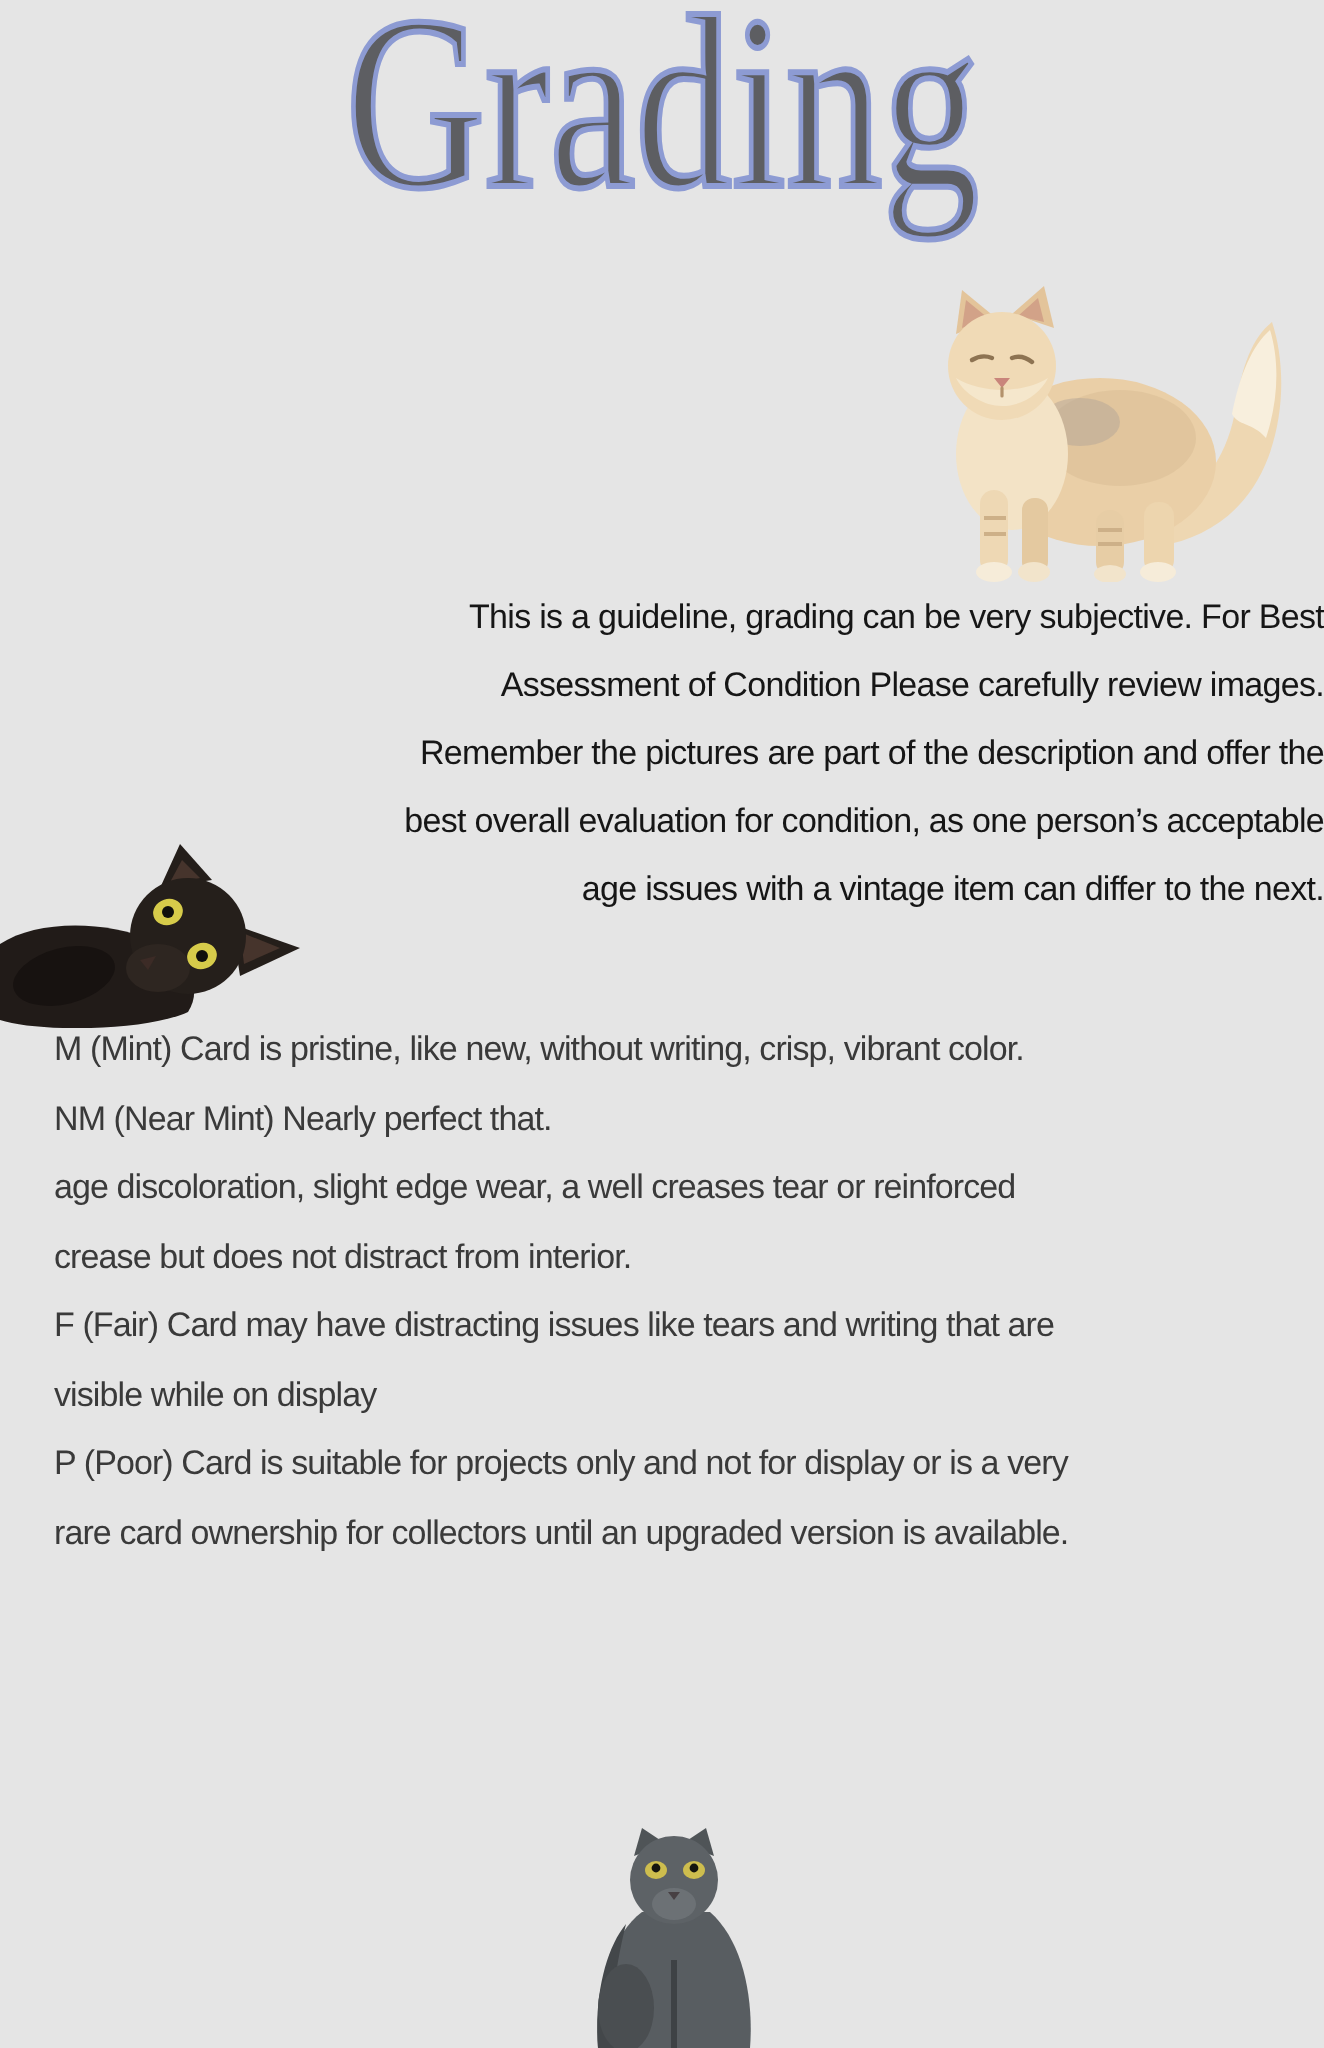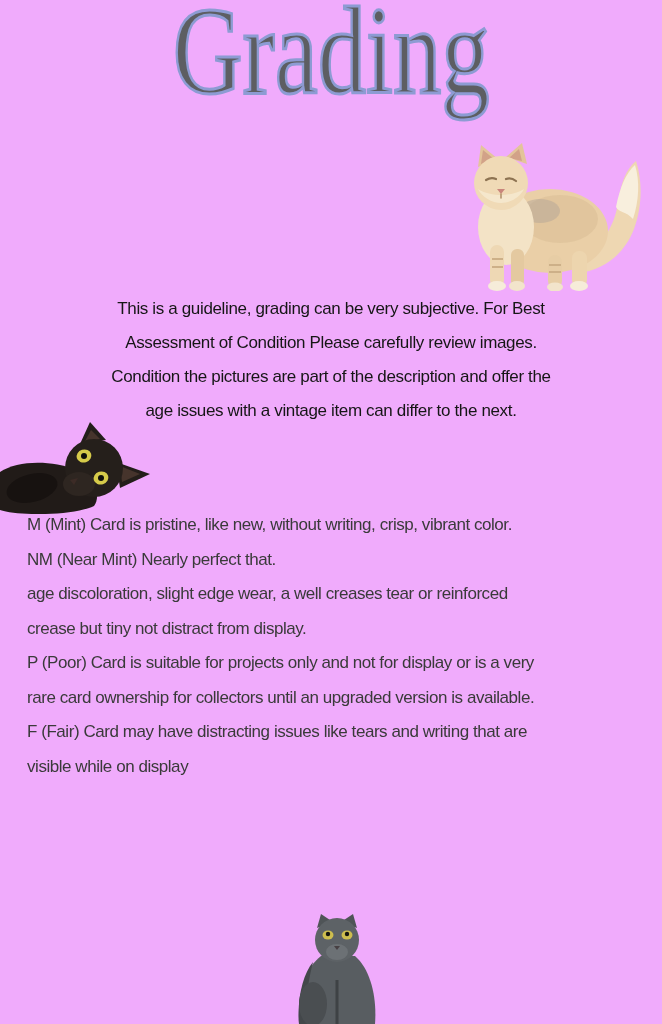--- a/index.html
+++ b/index.html
@@ -1,21 +1,21 @@
 <!DOCTYPE html>
 <html><head>
 <meta charset="utf-8">
 <style>
   * { margin: 0; padding: 0; box-sizing: border-box; }
   html, body { background: #ffffff; }
   .page {
     position: relative;
     width: 662px;
     height: 1024px;
-    background: #f0abfc;
+    background: #e5e5e5;
     overflow: hidden;
     font-family: "Liberation Sans", sans-serif;
   }
 
   
   .title-wrap {
     position: absolute;
     top: -10px;
     left: 0;
     width: 100%;
@@ -33,21 +33,21 @@
     transform-origin: 50% 0;
     white-space: nowrap;
   }
 
   
   .disclaimer {
     position: absolute;
     top: 292px;
     left: 0;
     width: 662px;
-    text-align: center;
+    text-align: right;
     color: #161616;
   }
   .dline {
     font-size: 17px;
     letter-spacing: -0.35px;
     line-height: 34px;
     white-space: nowrap;
   }
 
   
@@ -108,21 +108,22 @@
       <path d="M38,43 q5,-3 10,-1" stroke="#8d7352" stroke-width="2.2" fill="none" stroke-linecap="round"></path>
       <path d="M58,42 q5,-2 10,2" stroke="#8d7352" stroke-width="2.2" fill="none" stroke-linecap="round"></path>
       <path d="M49,52 L57,52 L53,57 Z" fill="#c9857b"></path>
       <path d="M53,57 L53,61" stroke="#b3926c" stroke-width="1.6" stroke-linecap="round"></path>
     </svg>
   </div>
 
   <div class="disclaimer">
     <div class="dline">This is a guideline, grading can be very subjective. For Best</div>
     <div class="dline">Assessment of Condition Please carefully review images.</div>
-    <div class="dline">Condition the pictures are part of the description and offer the</div>
+    <div class="dline">Remember the pictures are part of the description and offer the</div>
+    <div class="dline">best overall evaluation for condition, as one person’s acceptable</div>
     <div class="dline">age issues with a vintage item can differ to the next.</div>
   </div>
 
   <div class="cat cat-black">
     <svg viewBox="0 0 158 92">
       <path d="M0,50 C18,38 52,38 76,48 C94,56 102,72 94,84 C72,94 18,94 0,88 Z" fill="#211b18"></path>
       <ellipse cx="32" cy="66" rx="26" ry="14" fill="#171210" transform="rotate(-14 32 66)"></ellipse>
       <path d="M80,22 L90,0 L106,18 Z" fill="#241e1a"></path>
       <path d="M84,21 L91,8 L100,17 Z" fill="#46342c"></path>
       <path d="M116,40 L150,52 L120,66 Z" fill="#241e1a"></path>
@@ -139,29 +140,29 @@
 
   <div class="grades">
     <div class="grade-item">
       <div class="gline">M (Mint) Card is pristine, like new, without writing, crisp, vibrant color.</div>
     </div>
     <div class="grade-item">
       <div class="gline">NM (Near Mint) Nearly perfect that.</div>
     </div>
     <div class="grade-item">
       <div class="gline">age discoloration, slight edge wear, a well creases tear or reinforced</div>
-      <div class="gline">crease but tiny not distract from display.</div>
+      <div class="gline">crease but does not distract from interior.</div>
+    </div>
+    <div class="grade-item">
+      <div class="gline">F (Fair) Card may have distracting issues like tears and writing that are</div>
+      <div class="gline">visible while on display</div>
     </div>
     <div class="grade-item">
       <div class="gline">P (Poor) Card is suitable for projects only and not for display or is a very</div>
       <div class="gline">rare card ownership for collectors until an upgraded version is available.</div>
-    </div>
-    <div class="grade-item">
-      <div class="gline">F (Fair) Card may have distracting issues like tears and writing that are</div>
-      <div class="gline">visible while on display</div>
     </div>
   </div>
 
   <div class="cat cat-gray">
     <svg viewBox="0 0 112 110">
       <path d="M18,110 C16,82 24,54 40,42 L74,42 C90,56 96,84 94,110 Z" fill="#585d61"></path>
       <path d="M18,110 C16,84 22,60 32,48 C26,72 24,92 26,110 Z" fill="#43474a"></path>
       <ellipse cx="32" cy="90" rx="14" ry="22" fill="#4a4e51"></ellipse>
       <path d="M56,66 L56,110" stroke="#3e4245" stroke-width="3"></path>
       <path d="M36,14 L40,0 L52,8 Z" fill="#4f5457"></path>

